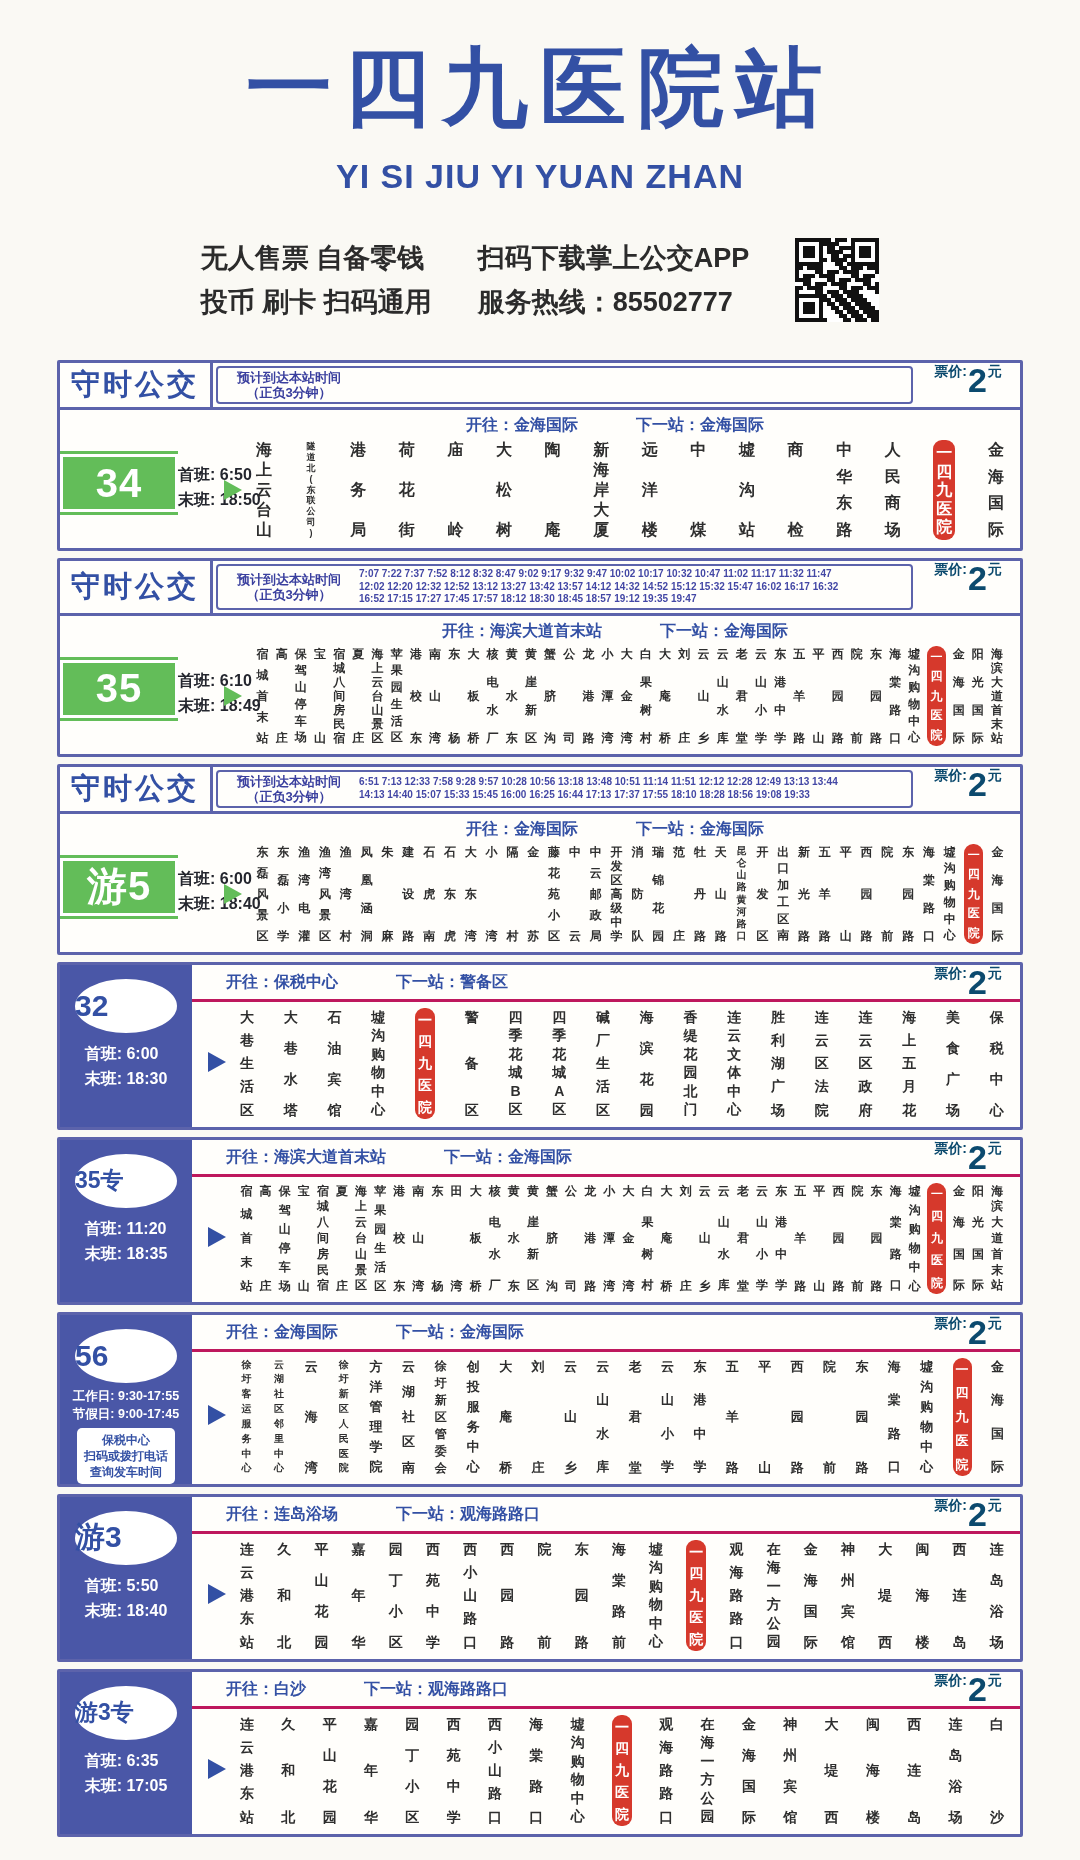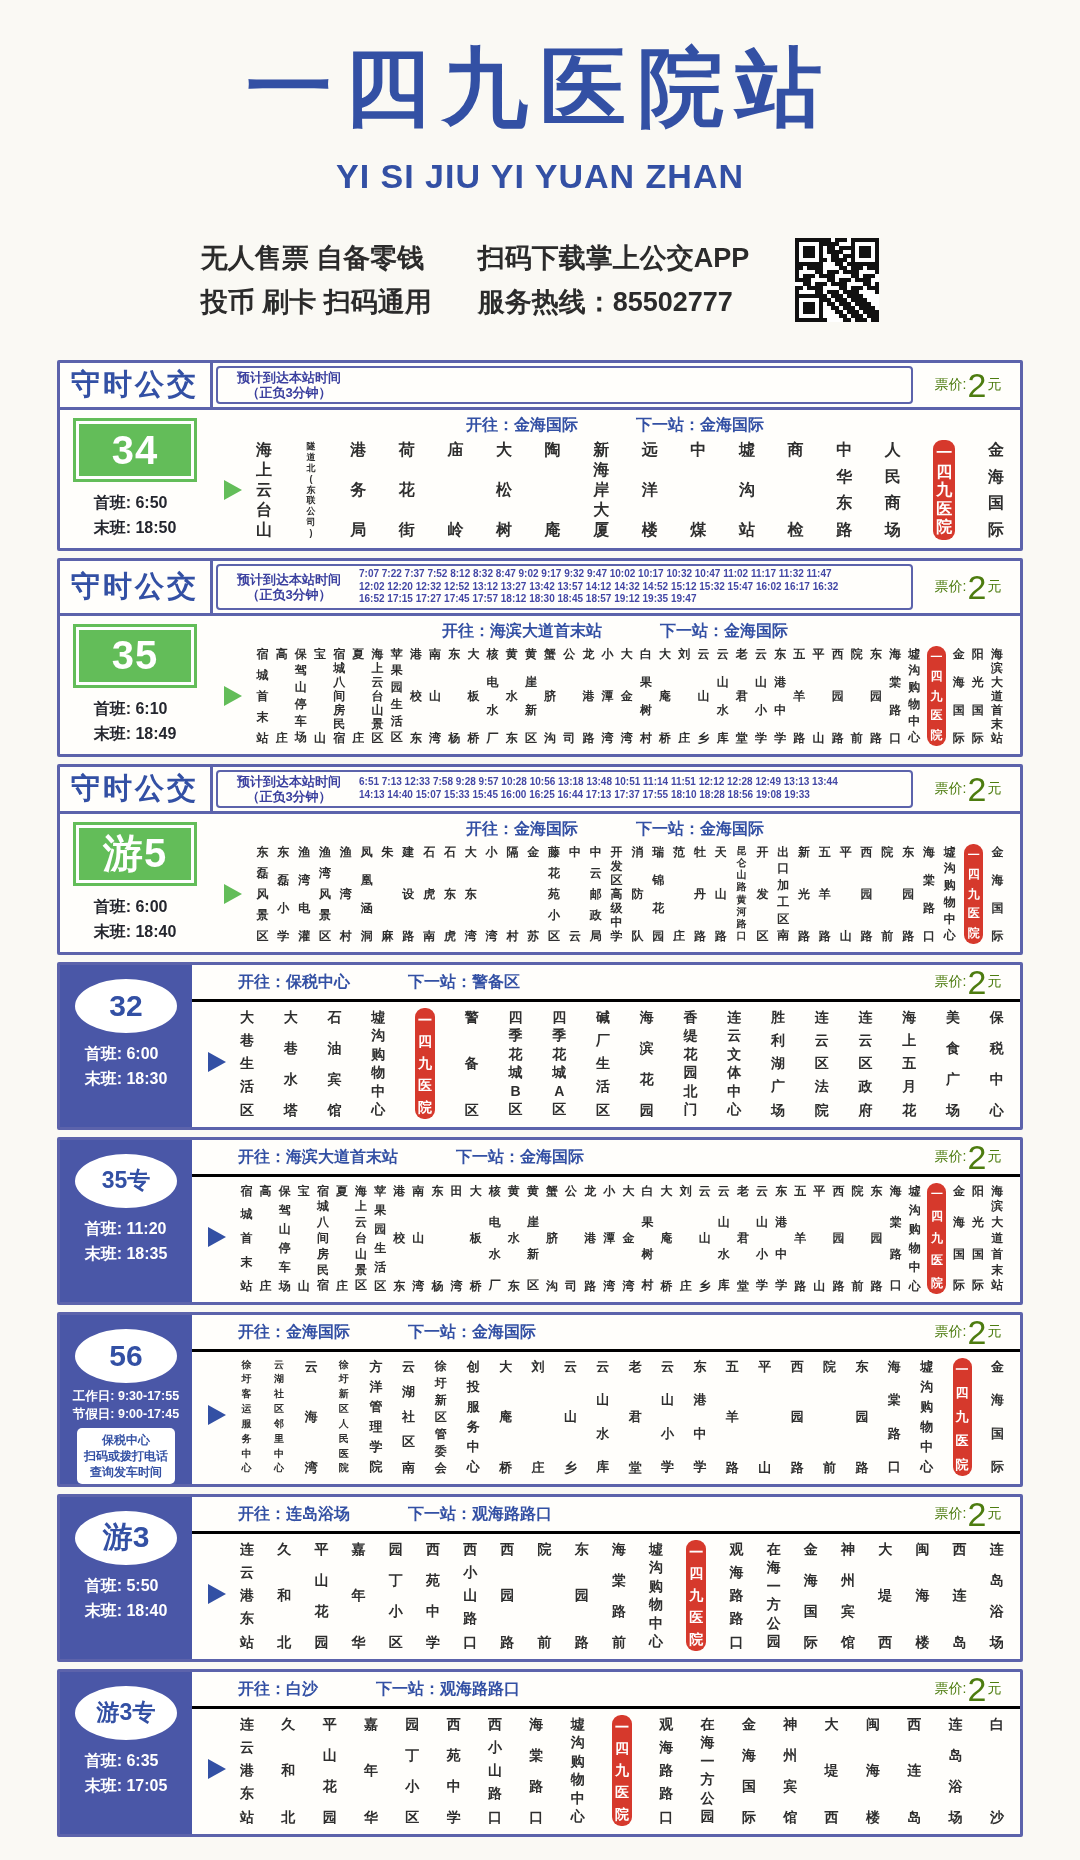--- a/index.html
+++ b/index.html
@@ -10,46 +10,46 @@
   .notice{display:flex;justify-content:center;align-items:center;gap:46px;margin:40px 0 36px}
   .nlines{font-size:27px;font-weight:bold;color:#2b2b2b;line-height:44px;white-space:nowrap}
   .qr{width:84px;height:84px;flex:none}
   .panel{border:3px solid #5c63ab;background:#fffefb;margin-bottom:7px;border-radius:2px}
   .ptop{display:flex;border-bottom:3px solid #5c63ab;align-items:stretch}
   .timed{width:150px;flex:none;font-size:29px;font-weight:bold;color:#3350a4;display:flex;align-items:center;justify-content:center;border-right:3px solid #5c63ab;letter-spacing:3px}
   .etabox{flex:1;display:flex;border:2px solid #5c63ab;border-radius:4px;margin:3px;padding:2px 5px;align-items:center;overflow:hidden}
   .etalabel{color:#3a3f9e;font-weight:bold;font-size:13px;text-align:center;width:132px;flex:none;line-height:15px}
   .etarows{flex:1;color:#4347a5;font-weight:bold;overflow:hidden;padding-left:4px}
   .etarow{white-space:nowrap;line-height:1.25}
-  .fare{width:104px;flex:none;display:flex;align-items:center;justify-content:center;color:#4d7c0f;font-weight:normal}
+  .fare{width:104px;flex:none;display:flex;justify-content:center;color:#0c4a6e;font-weight:bold}
   .flab{font-size:14px}.fnum{font-size:34px;margin:0 1px;line-height:1}.funit{font-size:14px}
   .pbody{display:flex}
-  .leftcol{width:150px;flex:none;display:flex;flex-direction:column;align-items:center;padding-top:8px}
+  .leftcol{width:150px;flex:none;display:flex;flex-direction:row;align-items:center;padding-top:8px}
   .gbadge{width:124px;height:64px;background:#63bd59;display:flex;align-items:center;justify-content:center}
   .gbin{border:3px solid #fff;width:112px;height:52px;display:flex;align-items:center;justify-content:center;color:#fff;font-size:40px;font-weight:bold;letter-spacing:1px}
   .lt{margin-top:8px;font-size:16px;font-weight:bold;color:#24262e;line-height:25px;white-space:nowrap}
   .lt.white{color:#fff}
   .lt.small{font-size:12.5px;line-height:18px;margin-top:4px}
   .main{flex:1;display:flex;flex-direction:column;min-width:0}
   .dir{text-align:center;font-size:16px;font-weight:bold;color:#3350a4;padding:5px 0 2px;white-space:nowrap}
   .dir .gap{display:inline-block;width:58px}
   .stops{position:relative;display:flex;justify-content:space-between;align-items:stretch;height:96px;margin:4px 16px 10px 46px}
   .arrow{position:absolute;left:-32px;top:40%;width:0;height:0;border-left:18px solid #63bd59;border-top:10px solid transparent;border-bottom:10px solid transparent}
   .panel.blue .arrow{border-left-color:#3350a4}
   .stop{display:flex;flex-direction:column;justify-content:space-between;align-items:center;color:#2e2e2e;font-weight:bold;min-width:13px}
   .stop span{display:block;line-height:1}
   .stop.hl{background:#d6392c;color:#fff;border-radius:9px;padding:5px 3px;margin:-2px 0}
   .panel.blue{display:flex;min-height:162px}
   .leftcol-b{width:132px;flex:none;background:#4a57a7;display:flex;flex-direction:column;align-items:center;padding-top:14px}
-  .oval{width:102px;height:54px;background:#fff;border-radius:50%;display:flex;align-items:center;justify-content:center;flex:none}
+  .oval{width:102px;height:54px;background:#fff;border-radius:50%;display:flex;align-items:center;flex:none}
   .ovtxt{color:#3350a4;font-weight:bold;font-size:30px;white-space:nowrap}
   .ovtxt.small{font-size:23px}
   .notebox{background:#fff;border-radius:5px;color:#3350a4;font-weight:bold;font-size:12px;text-align:center;padding:4px 7px;line-height:16px;margin-top:5px}
   .right-b{flex:1;display:flex;flex-direction:column;min-width:0}
-  .dirstrip{display:flex;align-items:center;border-bottom:3px solid #000000;padding-left:46px}
+  .dirstrip{display:flex;align-items:center;border-bottom:3px solid #be185d;padding-left:34px}
   .dirstrip .dir{flex:1;text-align:left;padding:7px 0 5px}
   .right-b .stops{flex:1;height:auto;margin:8px 16px 10px 48px}
 </style>
 </head>
 <body>
 
 <div class="wrap">
   <div class="title">一四九医院站</div>
   <div class="pinyin">YI SI JIU YI YUAN ZHAN</div>
 

